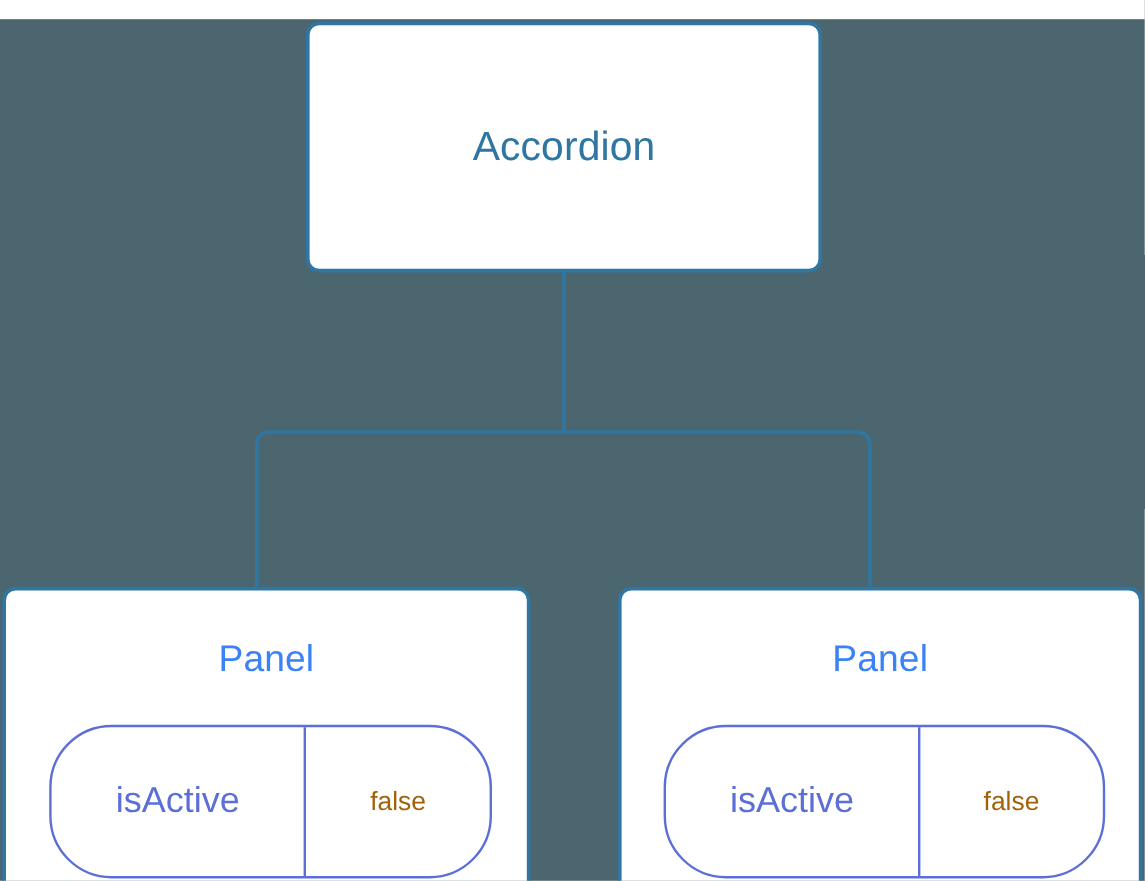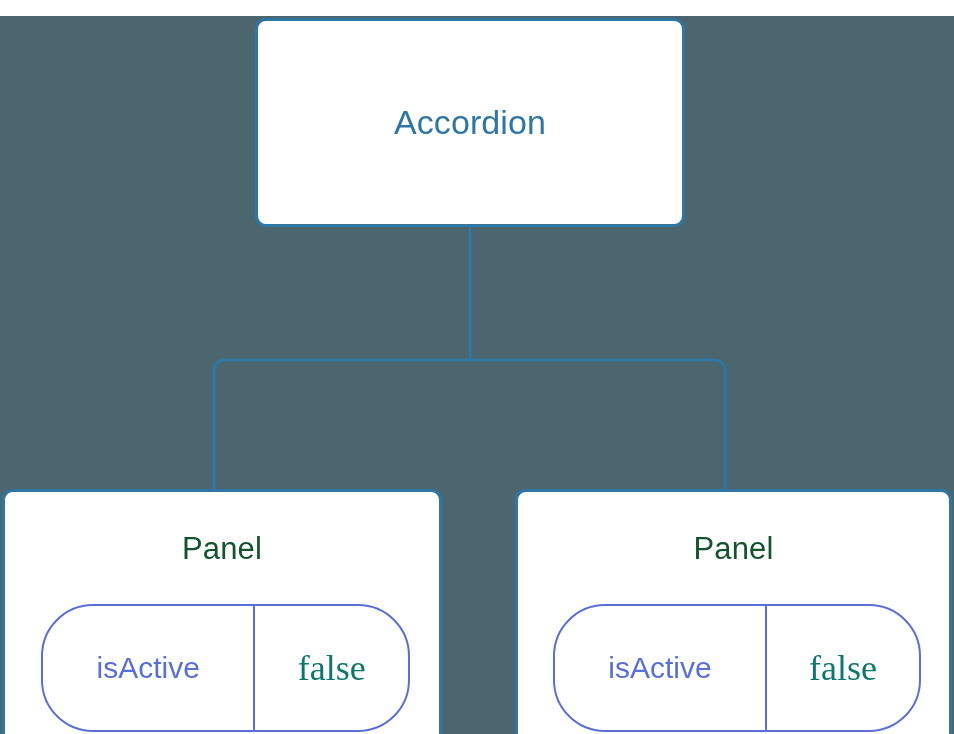--- a/index.html
+++ b/index.html
@@ -74,21 +74,21 @@
     width: 437px;
     height: 258px;
   }
 
   .panel-title {
     position: absolute;
     left: 0;
     right: 0;
     top: 40px;
     text-align: center;
-    color: #14532d;
+    color: #3b82f6;
     font-size: 31px;
     line-height: 1.1;
     letter-spacing: 0.1px;
   }
 
   
   .state-pill {
     position: absolute;
     top: 112px;
     height: 128px;
@@ -116,24 +116,23 @@
     color: #5b6fd6;
     font-size: 30px;
     border-right: 2px solid #5b6fd6;
     box-sizing: border-box;
   }
   .pill-value {
     flex: 1 1 auto;
     display: flex;
     align-items: center;
     justify-content: center;
-    color: #0f766e;
-    font-size: 36px;
+    color: #a16207;
+    font-size: 22px;
     box-sizing: border-box;
-    font-family: Liberation Serif, serif;
   }
 </style>
 </head>
 <body>
 
 <div id="canvas">
 
   <svg id="connectors" viewBox="0 0 954 734" width="954" height="734" fill="none" xmlns="http://www.w3.org/2000/svg">
 
     <path d="M 470 208 L 470 344" stroke="#2f76a3" stroke-width="3" fill="none" stroke-linecap="butt"></path>

